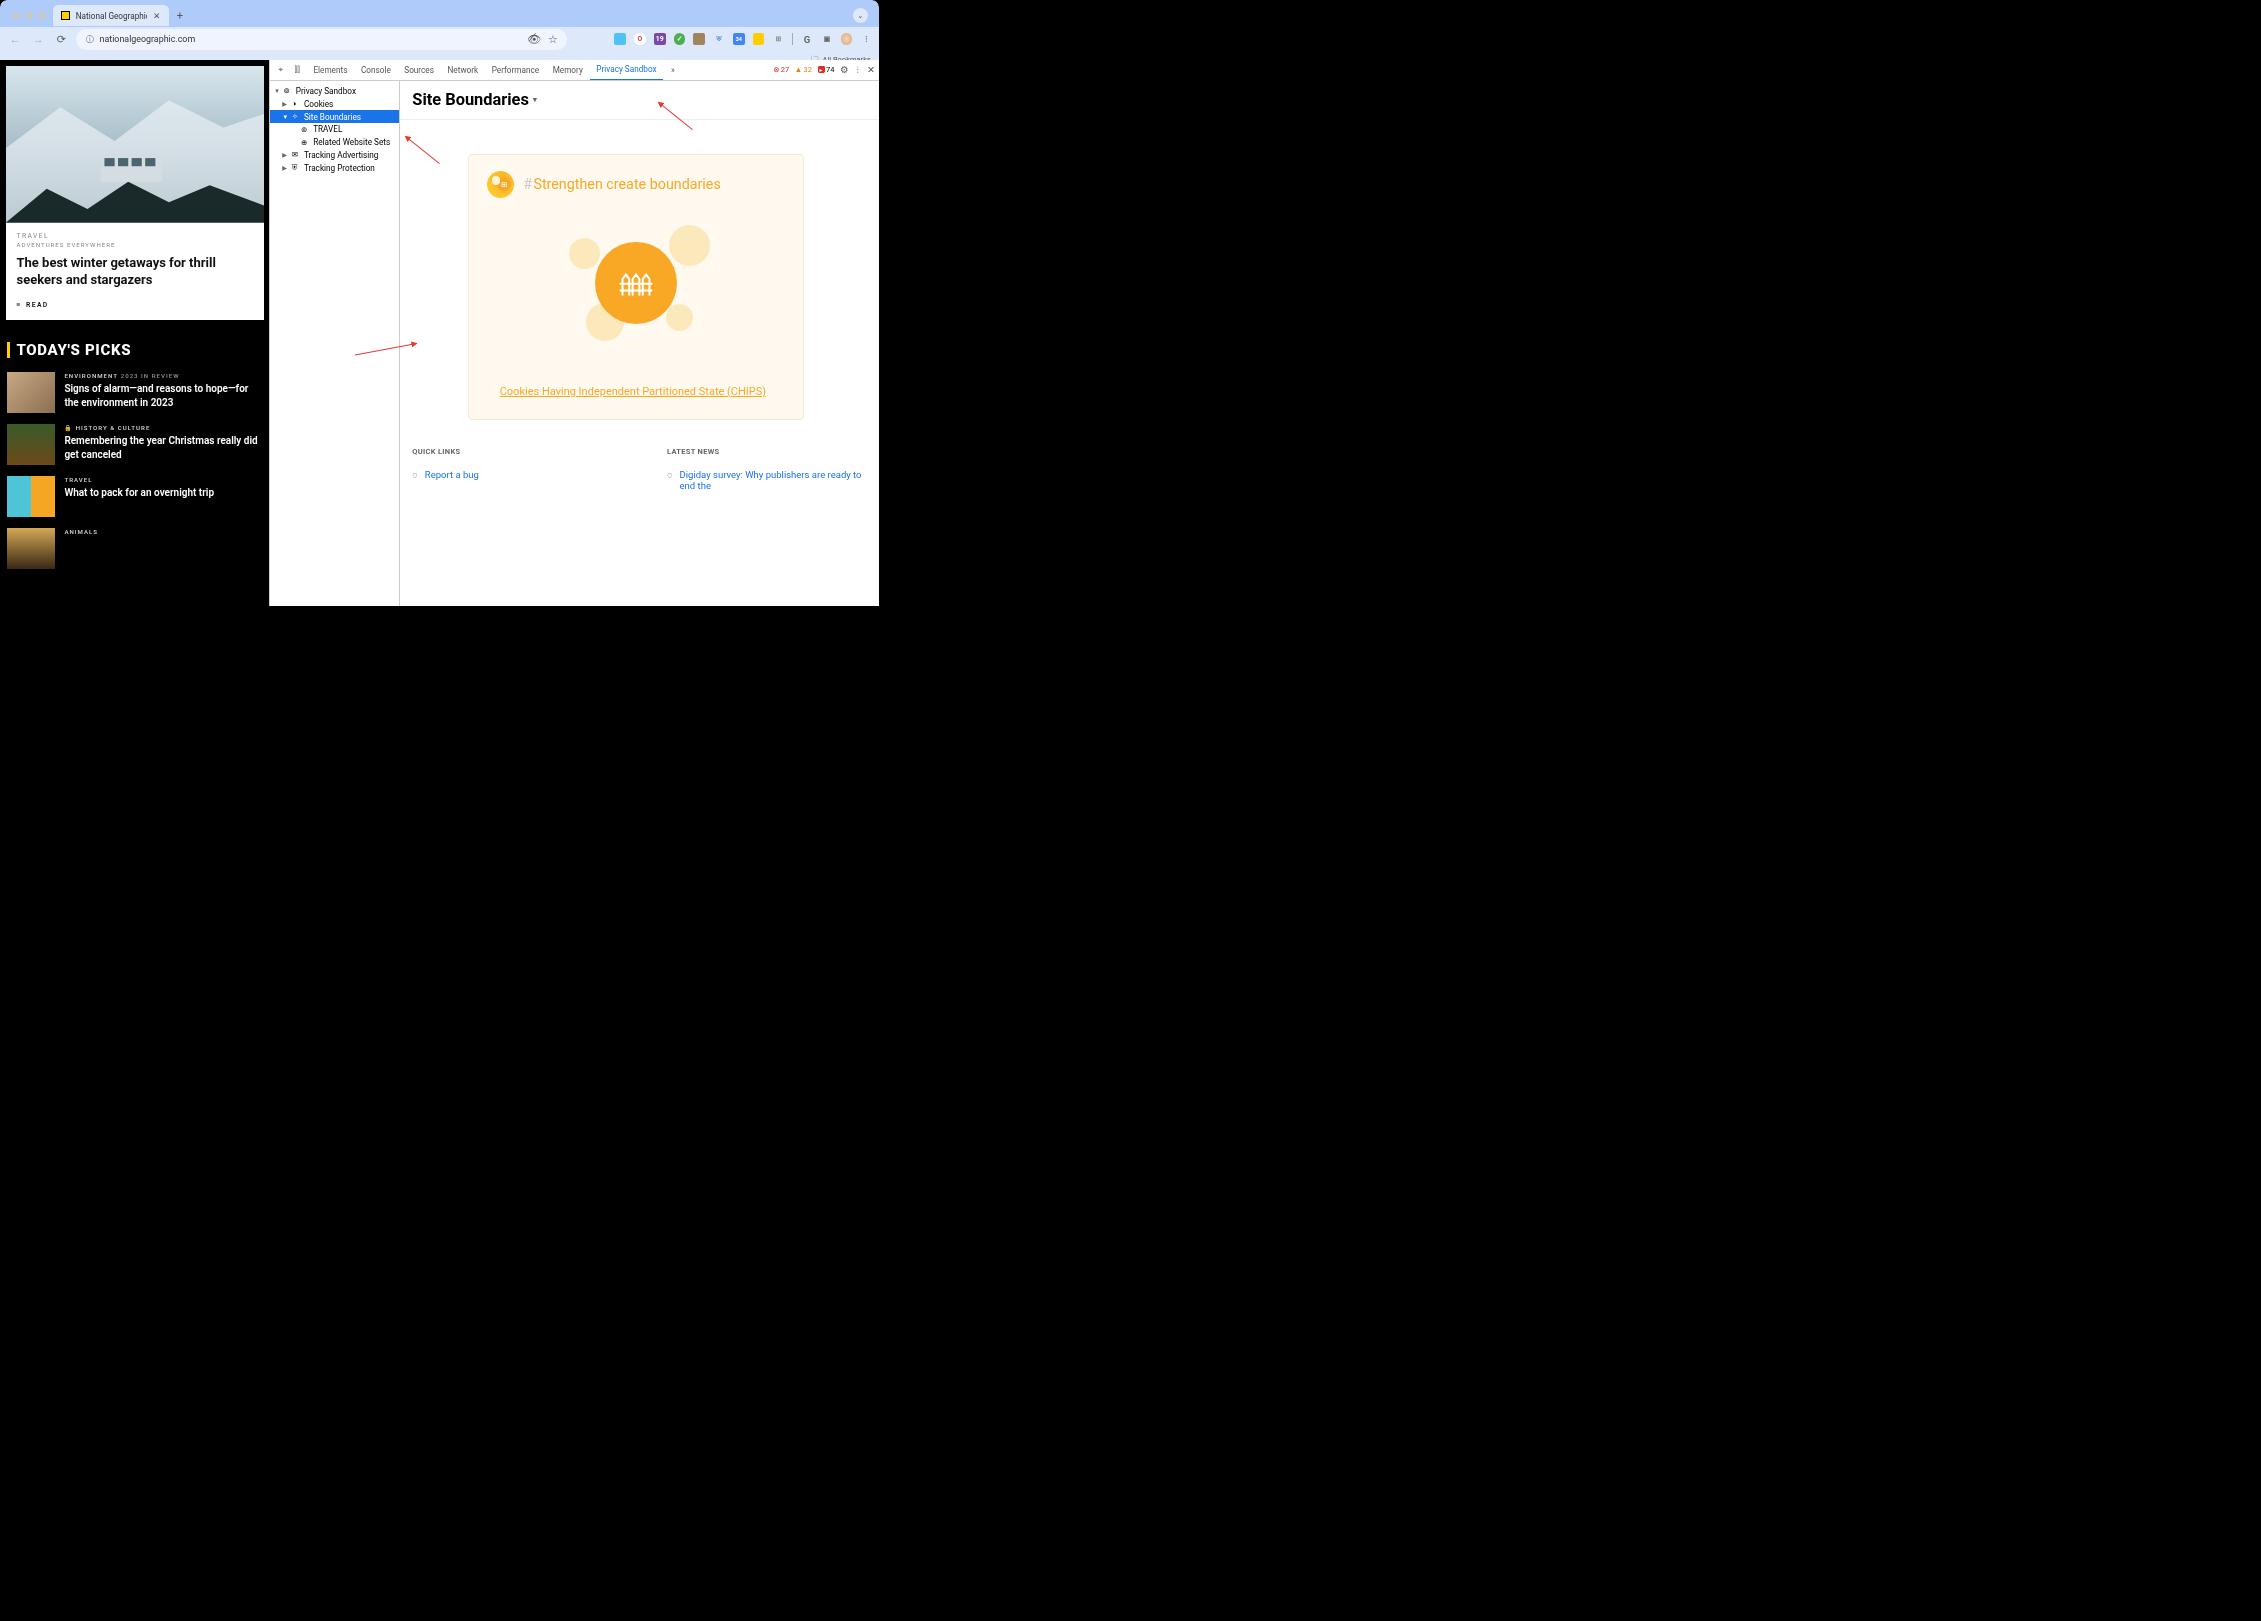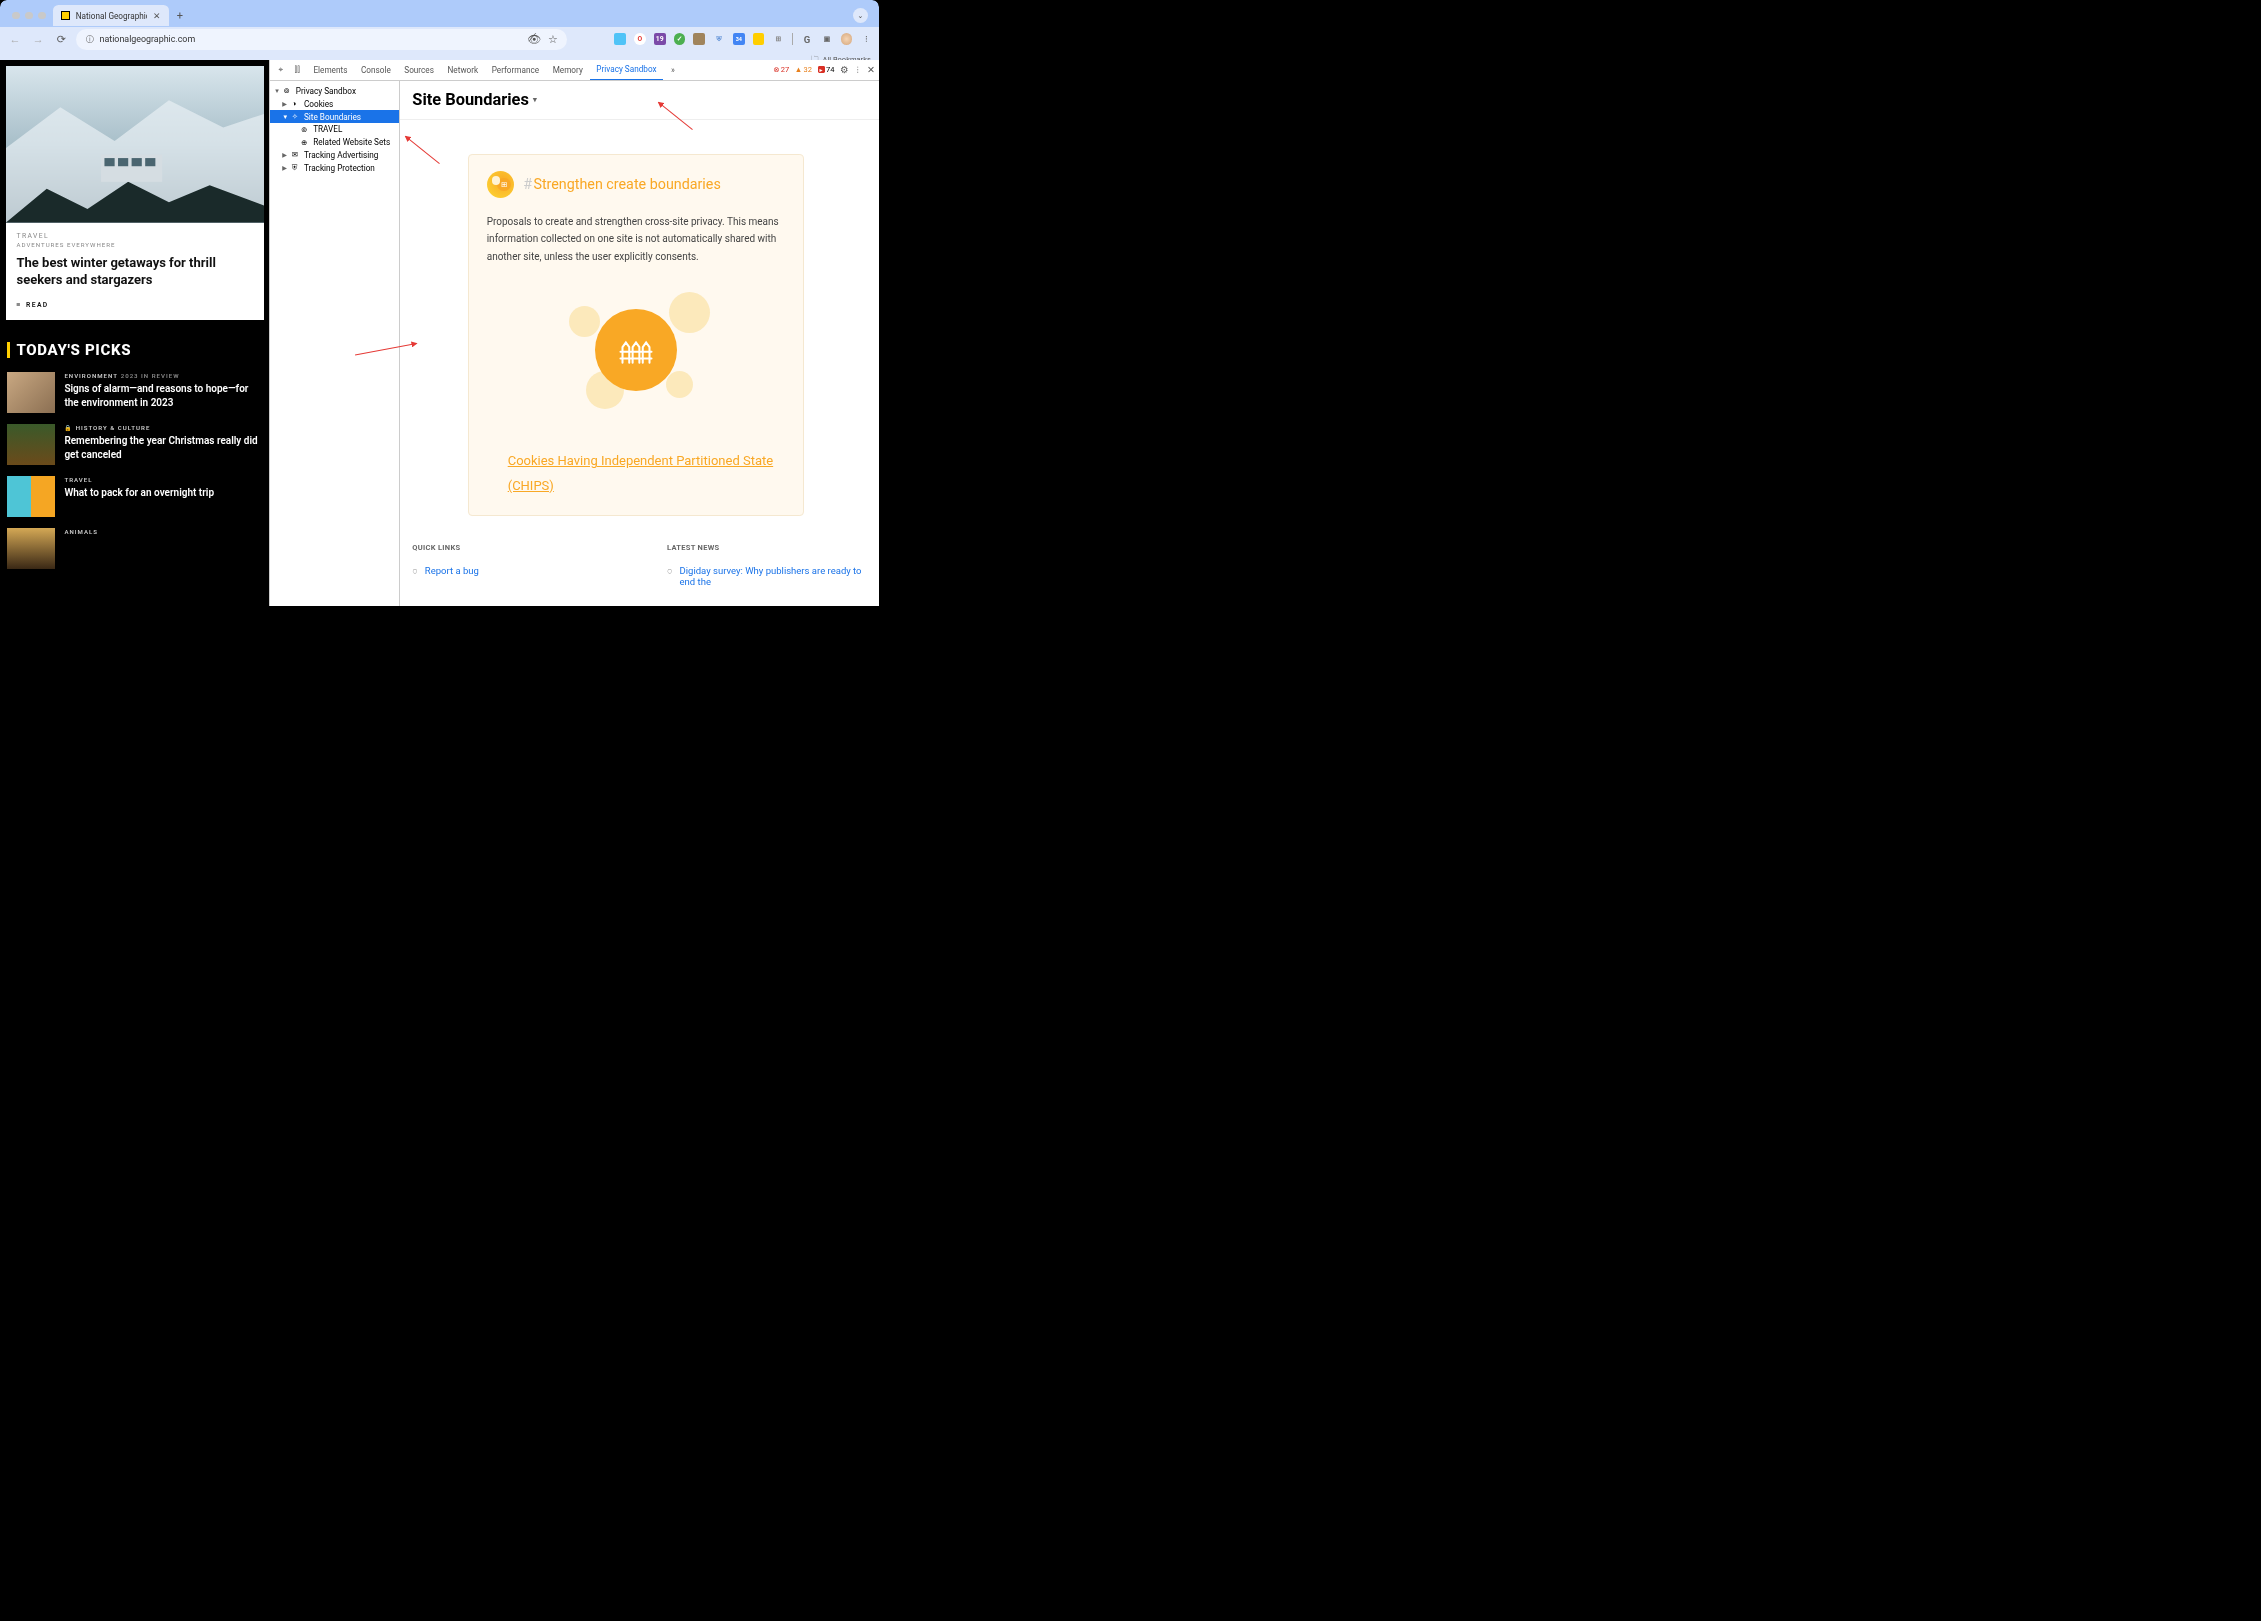--- a/index.html
+++ b/index.html
@@ -82,21 +82,21 @@
 .card-badge-inner{position:absolute;right:2.7px;top:6.8px;width:13.6px;height:13.6px;border-radius:50%;background:#f9a825;display:flex;align-items:center;justify-content:center;color:#fff;font-size:7.5px;}
 .card-title { font-size: 14.3px; color: #f9a825; }
 .card-title .hash { color: #ccc; margin-right: 1.4px; }
 .card-desc { font-size: 10px; color: #444; margin-top: 15px; line-height: 1.75; }
 
 .illus { display: flex; justify-content: center; margin: 27px 0 34px; position: relative; height: 123px; }
 .big-circle { width: 82px; height: 82px; background: #f9a825; border-radius: 50%; display: flex; align-items: center; justify-content: center; }
 .fence-icon { width: 34px; height: 27px; }
 .small-circle { position: absolute; border-radius: 50%; background: #fce9bb; }
 
-.card-link { color: #f9a825; text-decoration: underline; font-size: 13px; line-height: 1.9; display: inline-block; margin-left: 21px; }
+.card-link { color: #f9a825; text-decoration: underline; font-size: 11px; line-height: 1.9; display: inline-block; margin-left: 13px; }
 
 .bottom-cols { display: flex; padding: 20.5px 12.3px 6.8px; gap: 55px; justify-content: flex-end; }
 .col { flex: 1; }
 .col-head { font-size: 7.5px; font-weight: 700; letter-spacing: 0.3px; color: #666; margin-bottom: 12.3px; }
 .link-item { display: flex; gap: 6.8px; font-size: 9.5px; }
 .link-bullet { color: #999; }
 .link-text { color: #1a73e8; }
 
 .overflow-btn { position: absolute; right: 11px; top: 8.2px; width: 15px; height: 15px; background: #dee8fb; border-radius: 50%; display: flex; align-items: center; justify-content: center; font-size: 7.5px; color: #555; cursor: pointer; }
 svg.arrow { position: absolute; pointer-events: none; }
@@ -304,21 +304,20 @@
             <span>Site Boundaries</span>
           </div>
 
         <div class="orange-card">
           <div class="card-header">
             <div class="card-badge">
                 <div class="card-badge-inner">⊞</div>
               </div>
             <div class="card-title"><span class="hash">#</span><span>Strengthen create boundaries</span></div>
           </div>
-          <div class="card-desc">Proposals to create and strengthen cross-site privacy. This means information collected on one site is not automatically shared with another site, unless the user explicitly consents.</div>
 
           <div class="illus">
             <div class="small-circle" style="width:31px;height:31px;left:82px;top:13.6px;"></div>
             <div class="small-circle" style="width:41px;height:41px;right:75px;top:0;"></div>
             <div class="small-circle" style="width:38px;height:38px;left:99px;bottom:6.8px;"></div>
             <div class="small-circle" style="width:27px;height:27px;right:92px;bottom:17px;"></div>
             <div class="big-circle" style="position:absolute;top:17px;">
               <svg class="fence-icon" viewBox="0 0 50 40">
                 <path d="M5 15 L10 8 L15 15 M20 15 L25 8 L30 15 M35 15 L40 8 L45 15 M5 15 V38 M15 15 V38 M20 15 V38 M30 15 V38 M35 15 V38 M45 15 V38 M2 22 H48 M2 32 H48" stroke="#fff" stroke-width="3" fill="none" stroke-linecap="round"></path>
               </svg>

